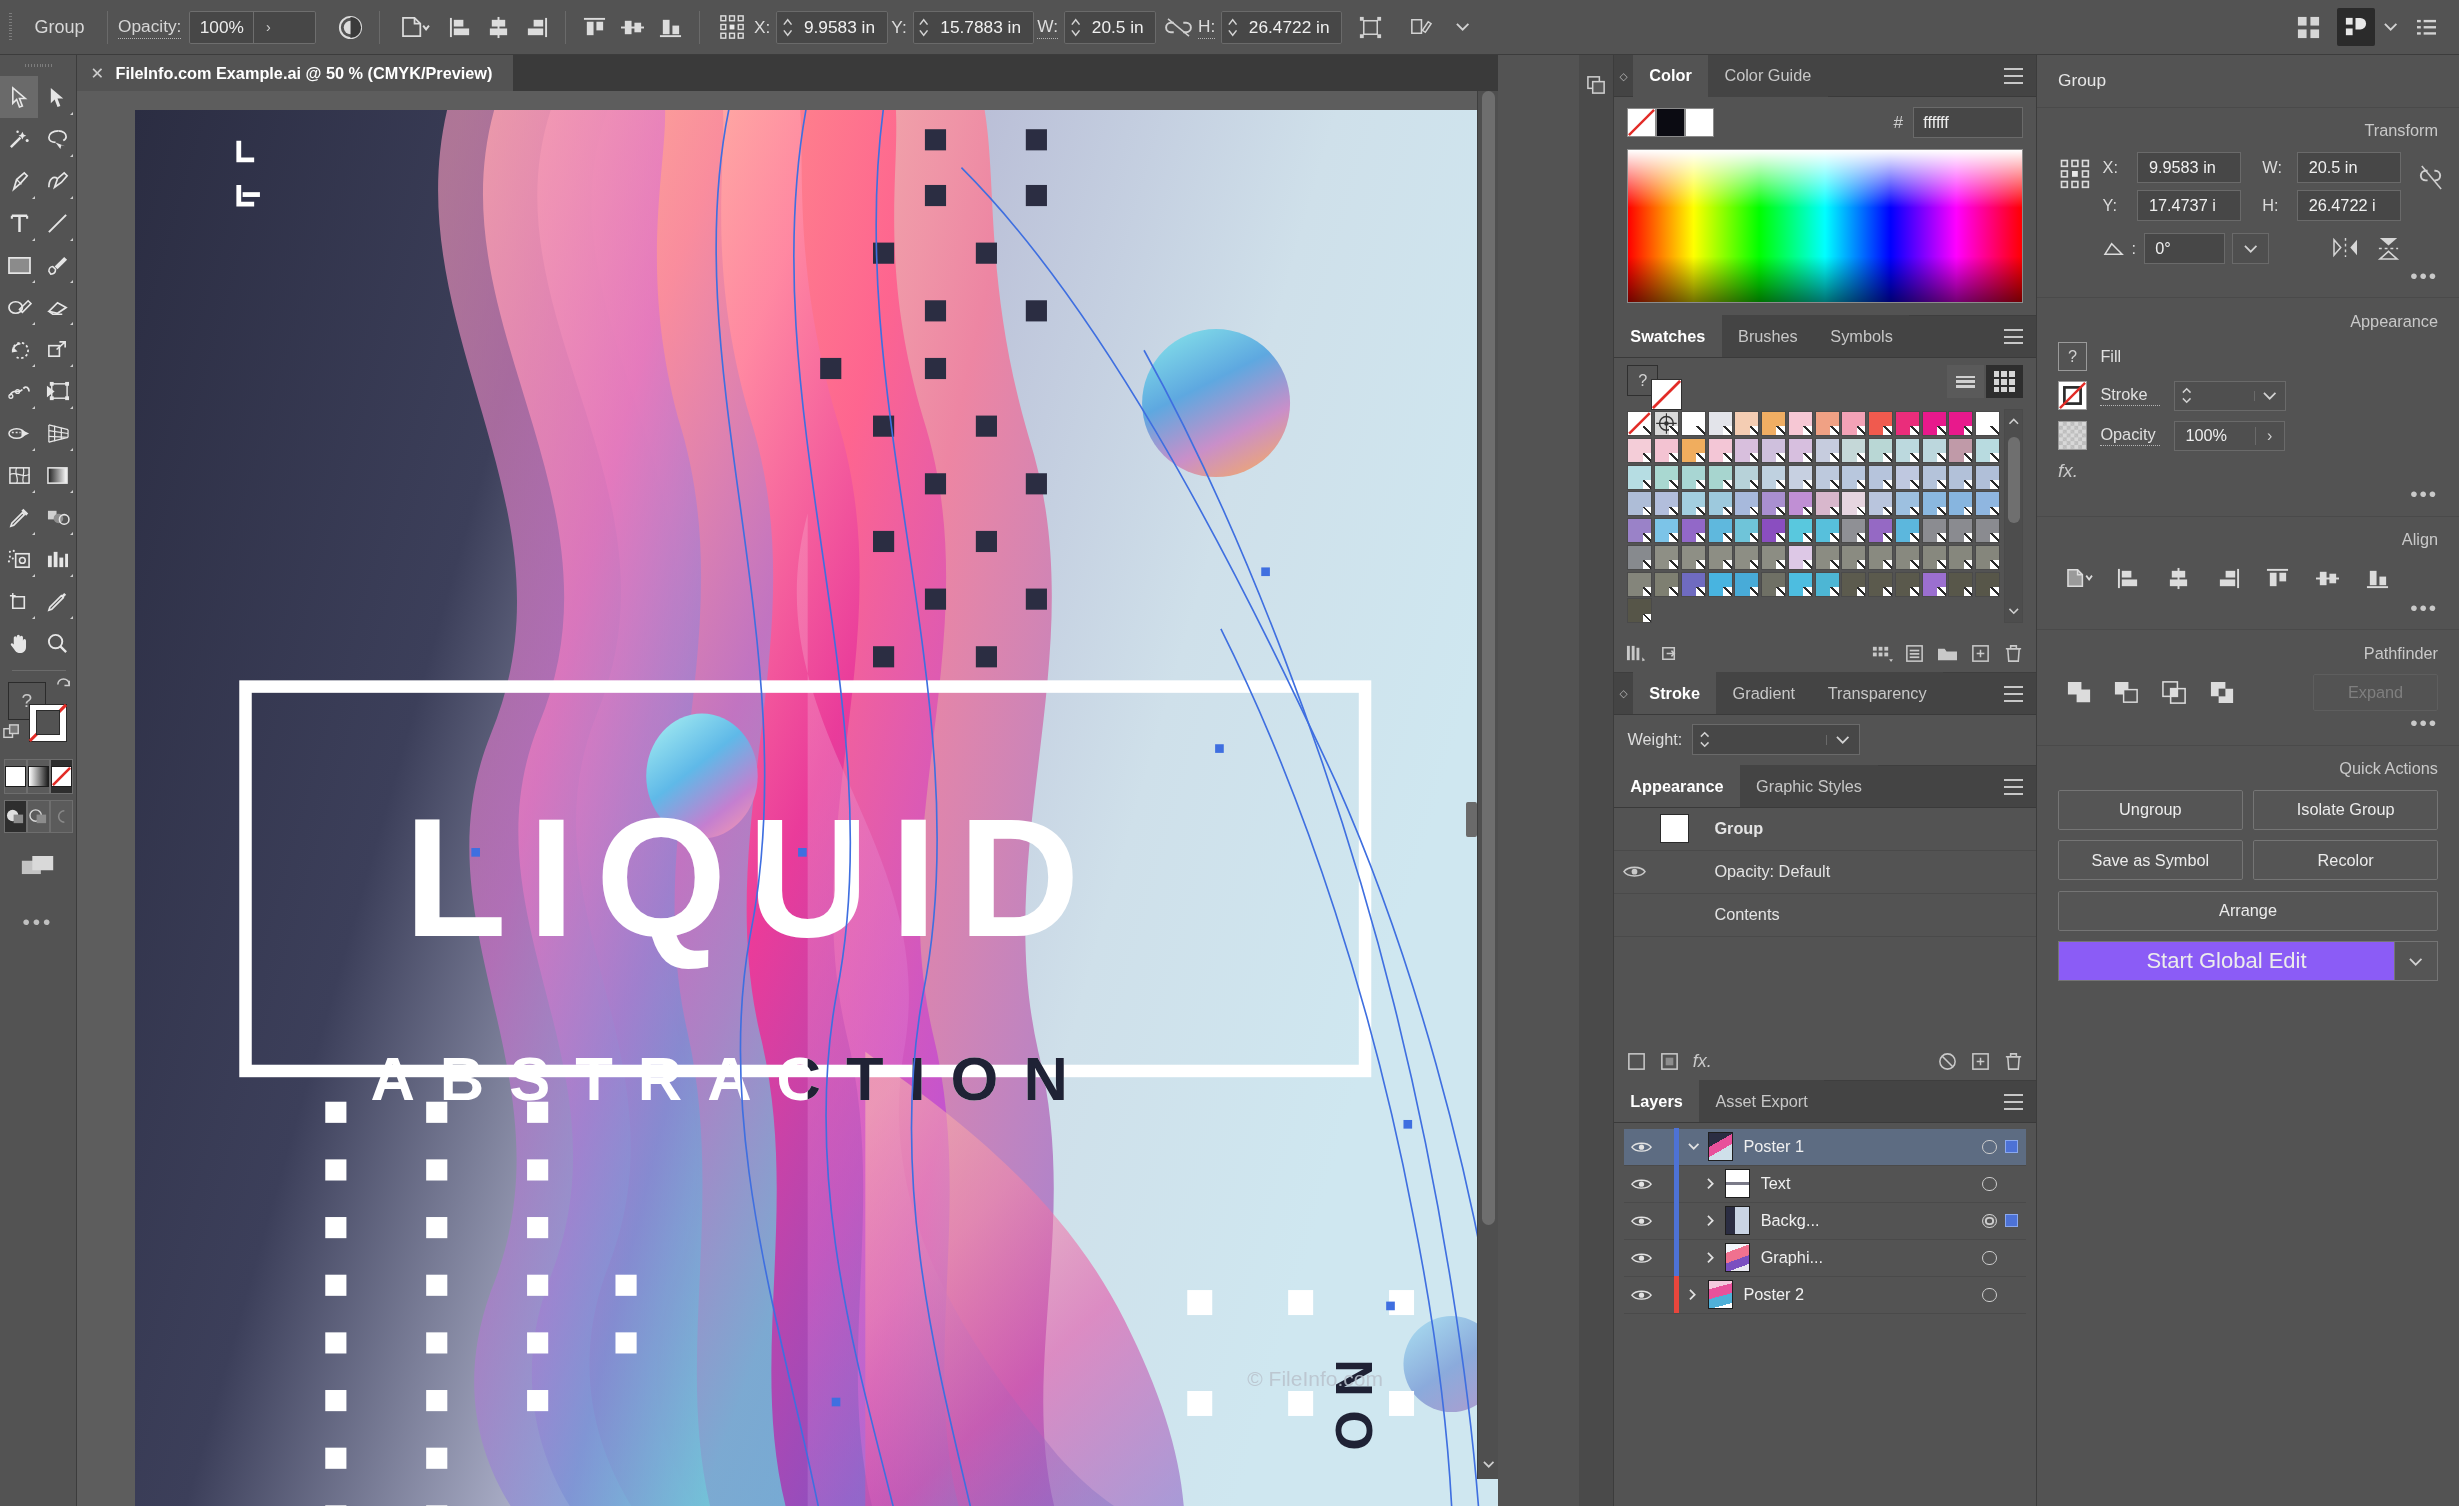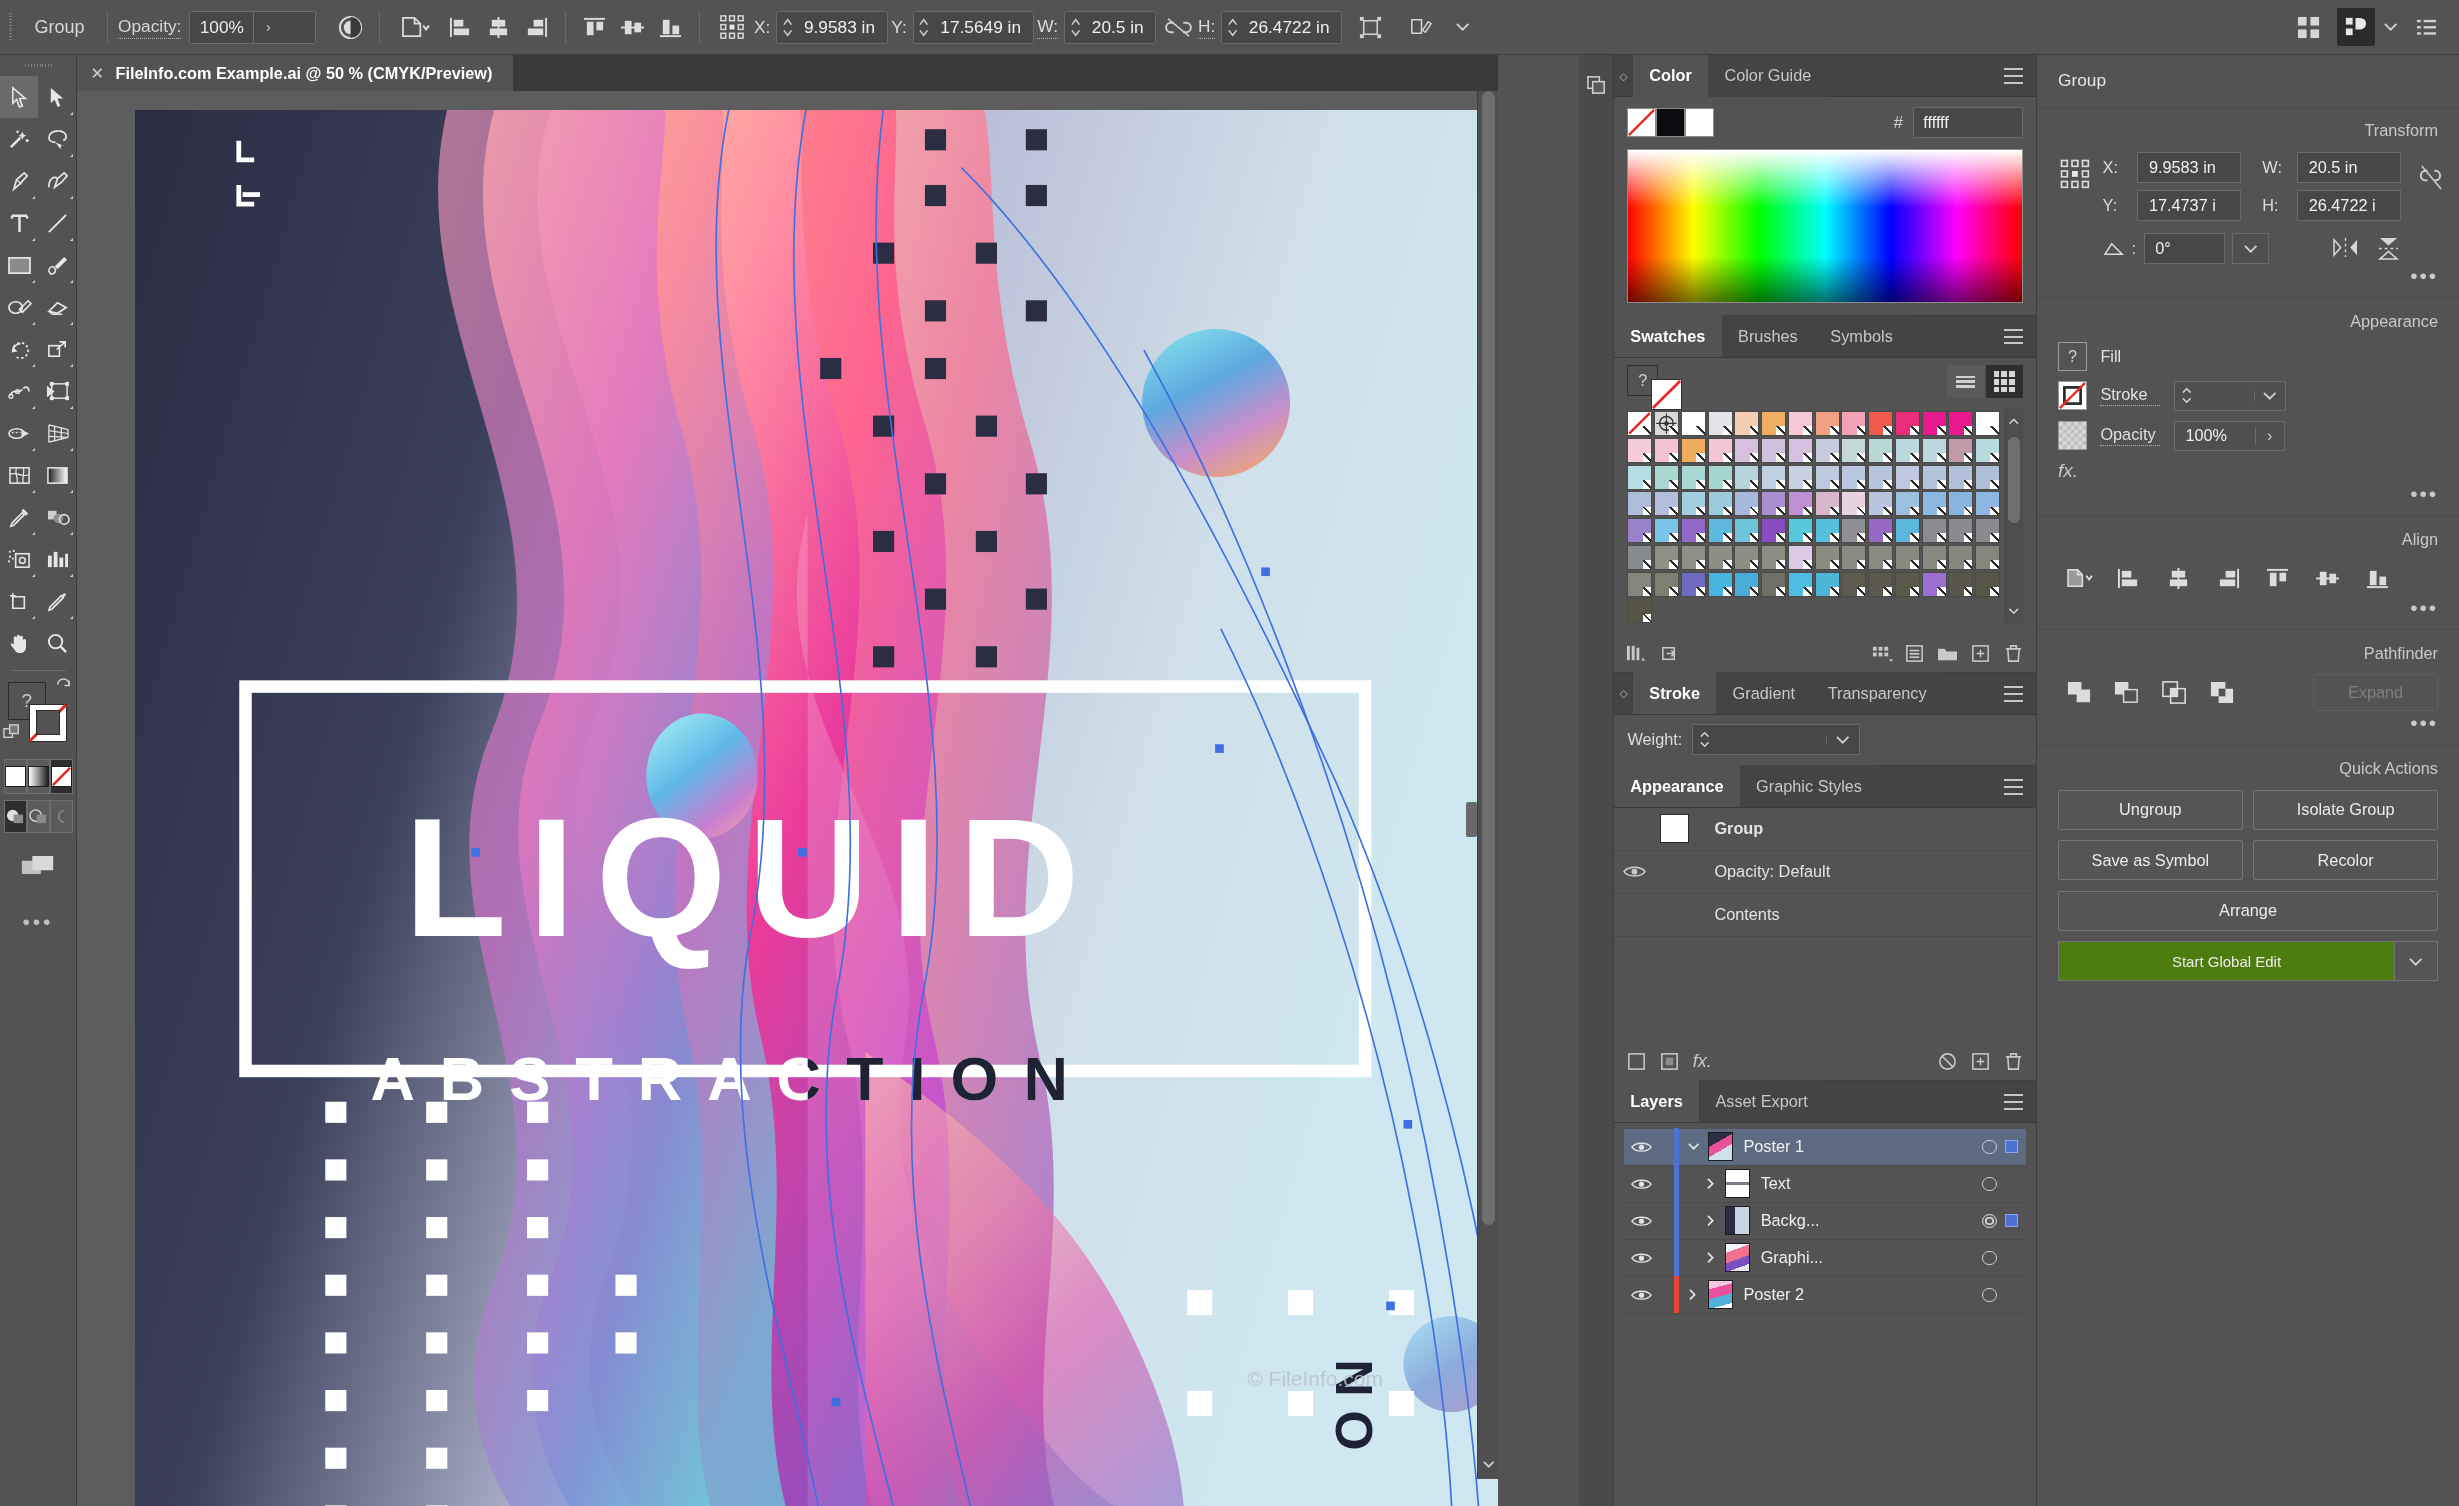--- a/index.html
+++ b/index.html
@@ -219,22 +219,22 @@
   .pf-ic2 { width:42px;height:35px;display:flex;align-items:center;justify-content:center;color:#d6d6d6;}
   .expand-btn { margin-left:auto; width:125px; height:37px; border:1px solid #5e5e5e;
                 display:flex; align-items:center; justify-content:center; font-size:16.3px;
                 color:#7f7f7f; border-radius:1.9px; }
   .qa-grid { display:grid; grid-template-columns:1fr 1fr; gap:10.6px; }
   .qa-btn { height:40px; border:1px solid #757575; border-radius:1.9px; background:#555555;
             display:flex; align-items:center; justify-content:center; font-size:16.3px; color:#ececec; }
   .qa-full { grid-column:1 / span 2; }
   .qa-split { grid-column:1 / span 2; display:flex; gap:0; }
   .qa-split .main { flex:1; height:40px; border:1px solid #757575; border-right:none;
-                    display:flex;align-items:center;justify-content:center;font-size:15px;color:#ececec;
-                    background:#4d7c0f;}
+                    display:flex;align-items:center;justify-content:center;font-size:22px;color:#ececec;
+                    background:#8b5cf6;}
   .qa-split .car { width:44px; height:40px; border:1px solid #757575; background:#555555;
                    display:flex;align-items:center;justify-content:center;color:#d0d0d0;}
   .watermark { position:absolute; right:115px; bottom:115px; font-size:21px; color:#b9c2cc;
                opacity:.85; }
   svg { display:block; }
 </style>
 </head>
 <body>
 
 <div class="app">
@@ -340,21 +340,21 @@
     </div>
     <div class="coordfield">
       <span class="lbl">Y:</span>
       <div class="coordbox">
         <span class="sp">
           <svg width="13.4" height="25" viewBox="0 0 14 26">
               <path d="M3 10l4-5 4 5" fill="none" stroke="#d2d2d2" stroke-width="1.6"></path>
               <path d="M3 16l4 5 4-5" fill="none" stroke="#d2d2d2" stroke-width="1.6"></path>
             </svg>
         </span>
-        <span class="txt">17.5649 in</span>
+        <span class="txt">15.7883 in</span>
       </div>
     </div>
     <div class="coordfield">
       <span class="lbl dotted">W:</span>
       <div class="coordbox">
         <span class="sp">
           <svg width="13.4" height="25" viewBox="0 0 14 26">
               <path d="M3 10l4-5 4 5" fill="none" stroke="#d2d2d2" stroke-width="1.6"></path>
               <path d="M3 16l4 5 4-5" fill="none" stroke="#d2d2d2" stroke-width="1.6"></path>
             </svg>

